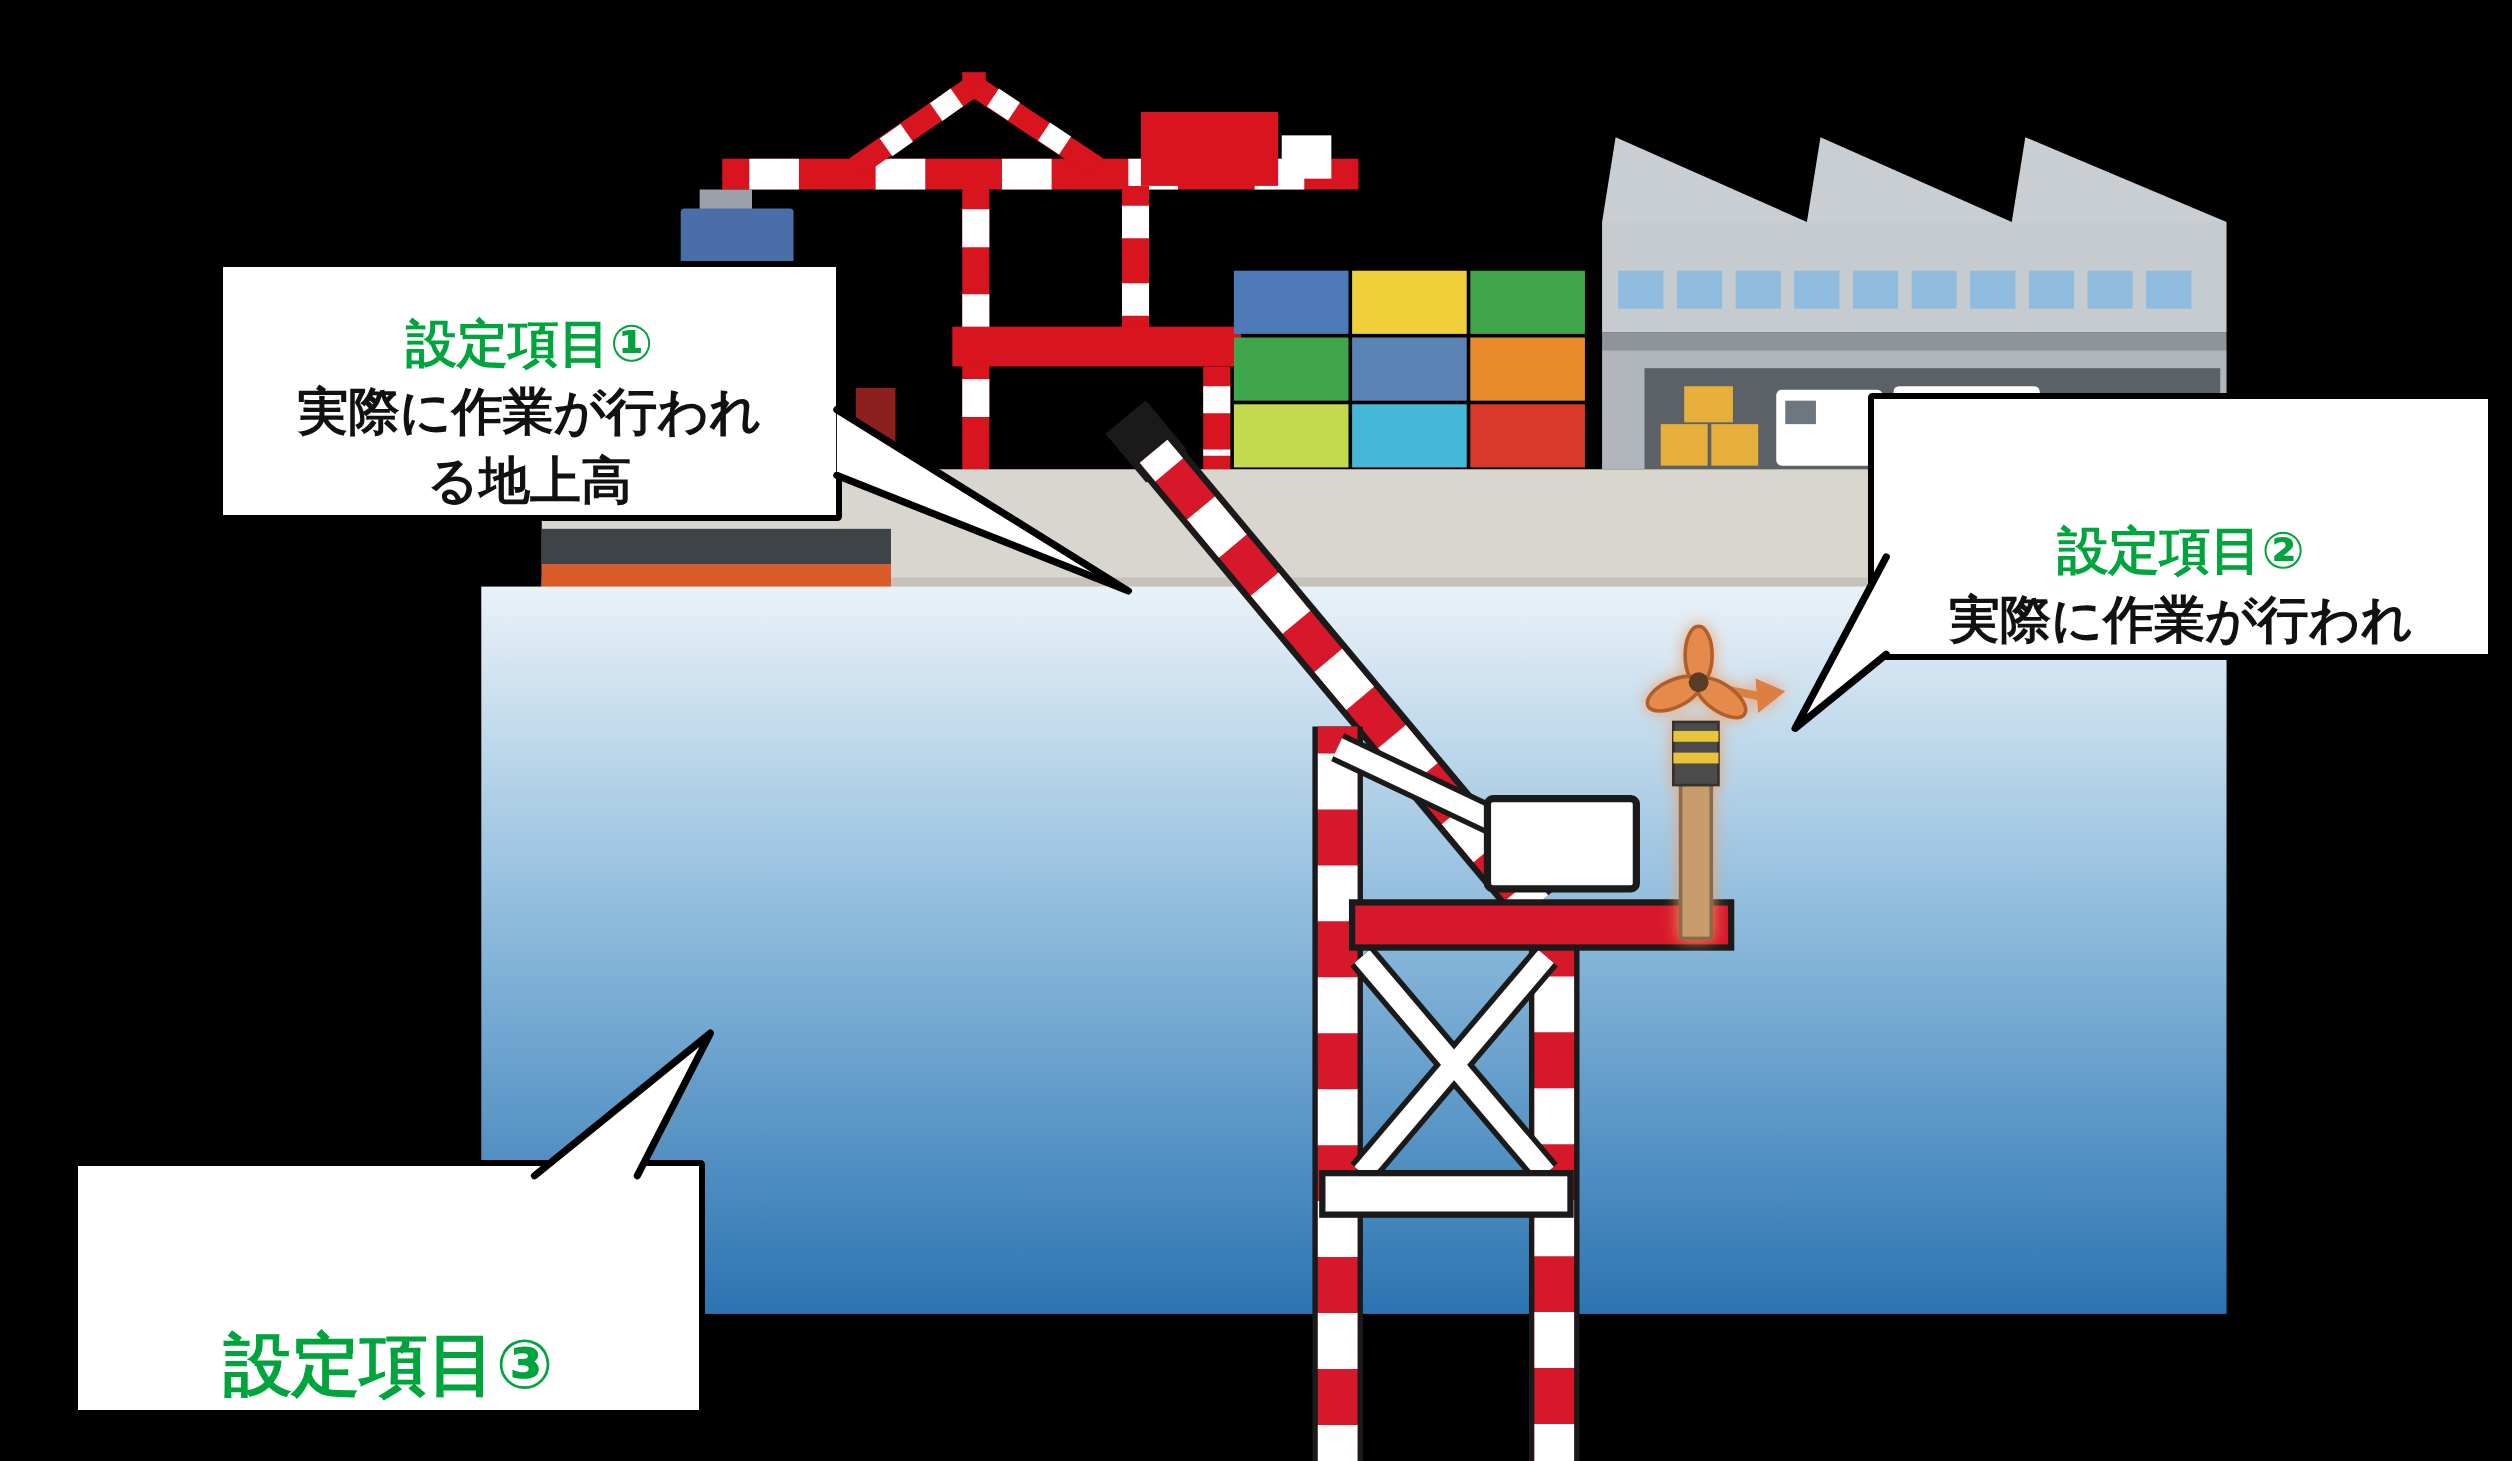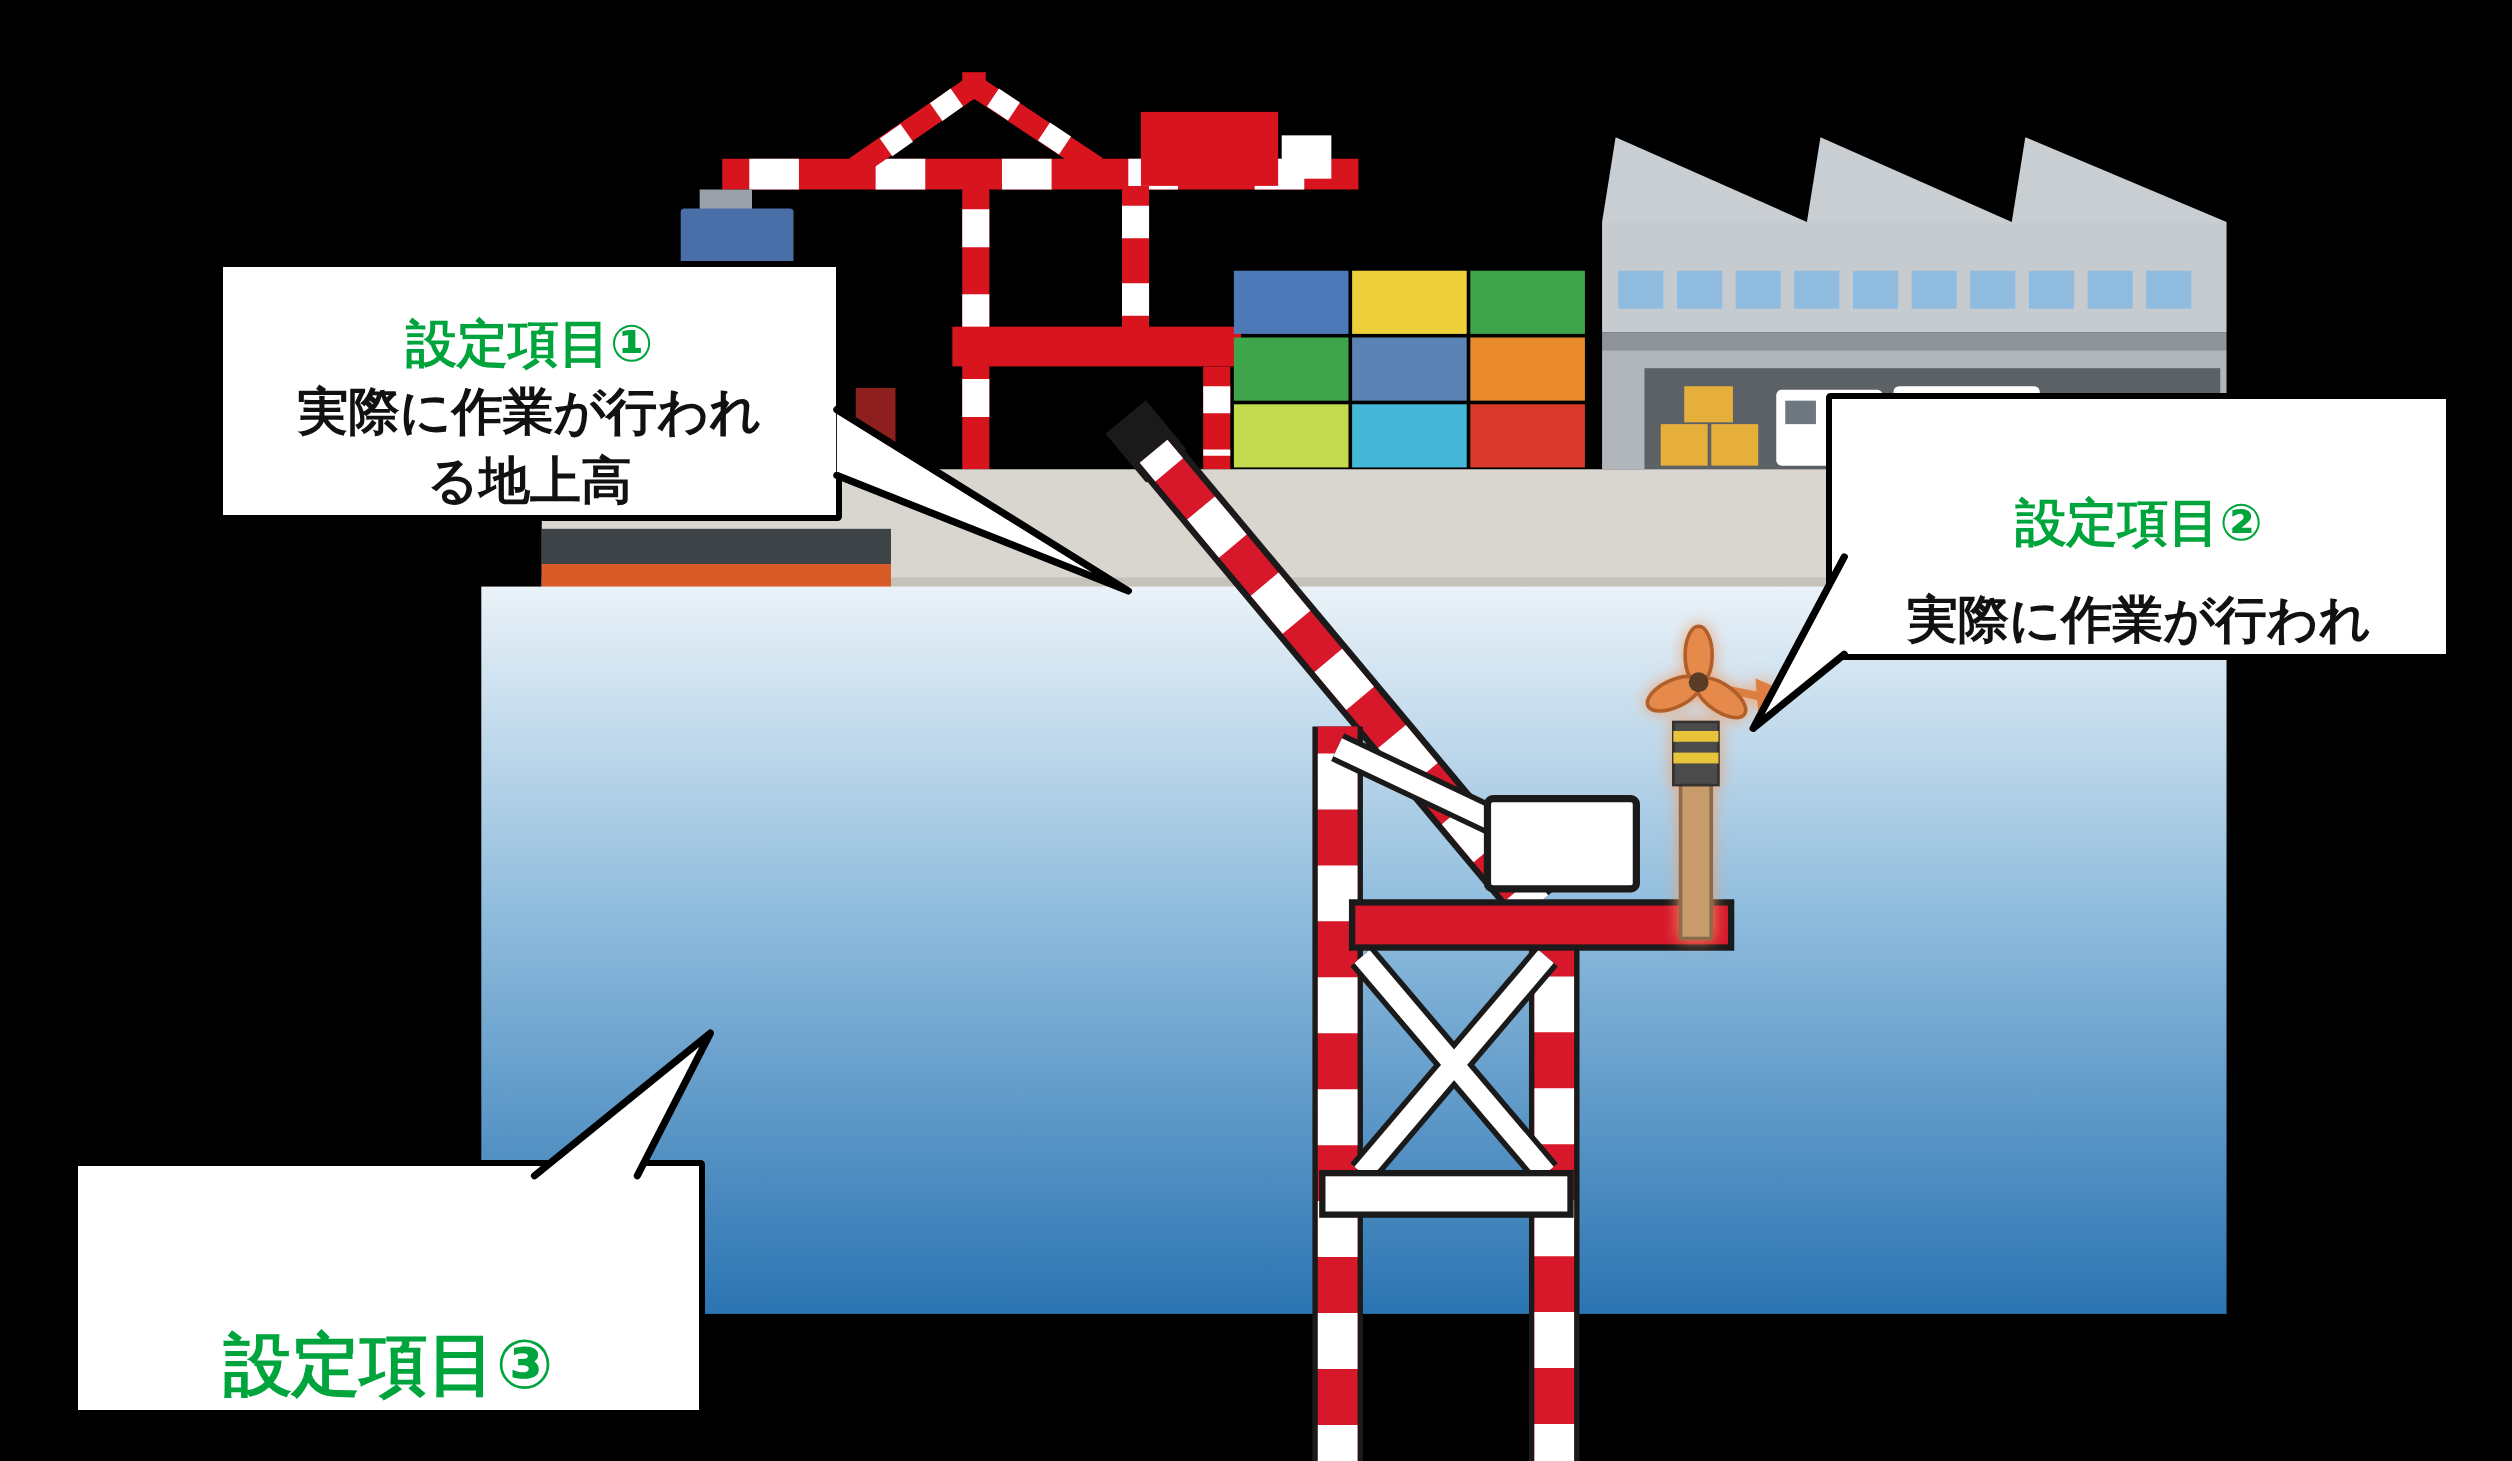--- a/index.html
+++ b/index.html
@@ -13,21 +13,21 @@
     position:absolute;box-sizing:border-box;background:#fff;
     border:6.3px solid #000;border-radius:4.5px;
     display:flex;flex-direction:column;justify-content:flex-end;align-items:center;
     text-align:center;font-weight:bold;color:#111;line-height:1.34;
   }
   .callout .heading{color:#00a43c;}
   .callout .tail{position:absolute;pointer-events:none;overflow:visible;}
   .callout .tail path{fill:#fff;stroke:#000;stroke-width:8;stroke-linejoin:round;stroke-linecap:round;}
   #callout1{left:217px;top:261px;width:625px;height:260px;font-size:51px;}
   #callout1 .tail{left:0;top:0;width:948px;height:379px;}
-  #callout2{left:1826px;top:393px;width:626px;height:267px;font-size:51px;gap:28px;}
+  #callout2{left:1868px;top:393px;width:626px;height:267px;font-size:51px;}
   #callout2 .tail{left:-144px;top:0;width:271px;height:379px;}
   #callout3{left:72px;top:1160px;width:633px;height:256px;font-size:68px;}
   #callout3 .tail{left:0;top:-235px;width:812px;height:253px;}
 </style>
 </head>
 <body>
 
 <div class="stage">
 
   <svg class="scene" viewBox="0 0 2783 1619">

